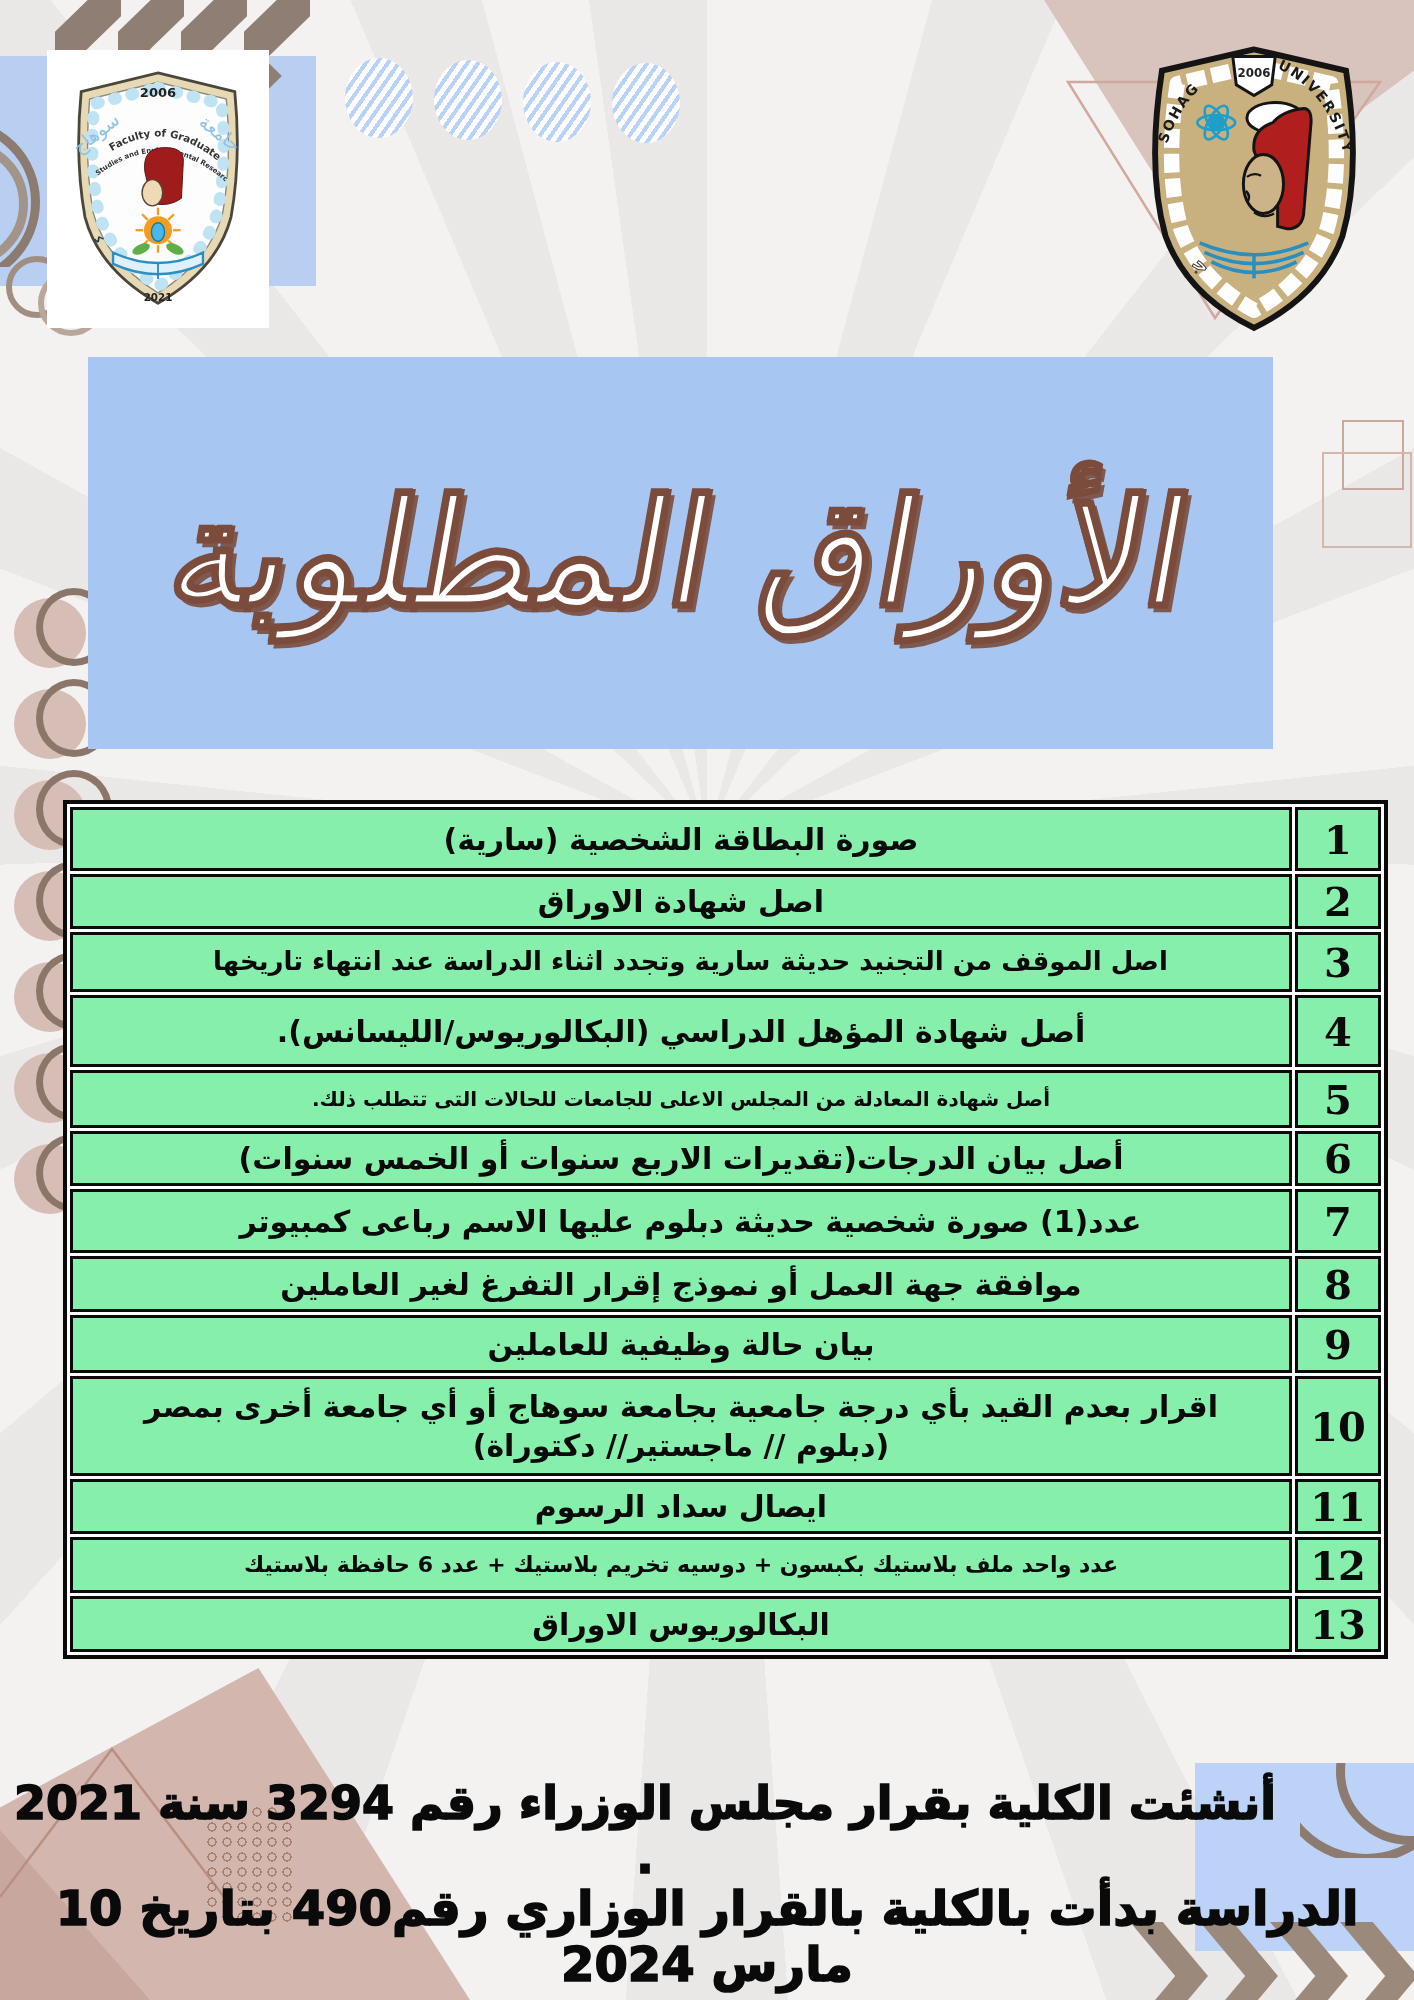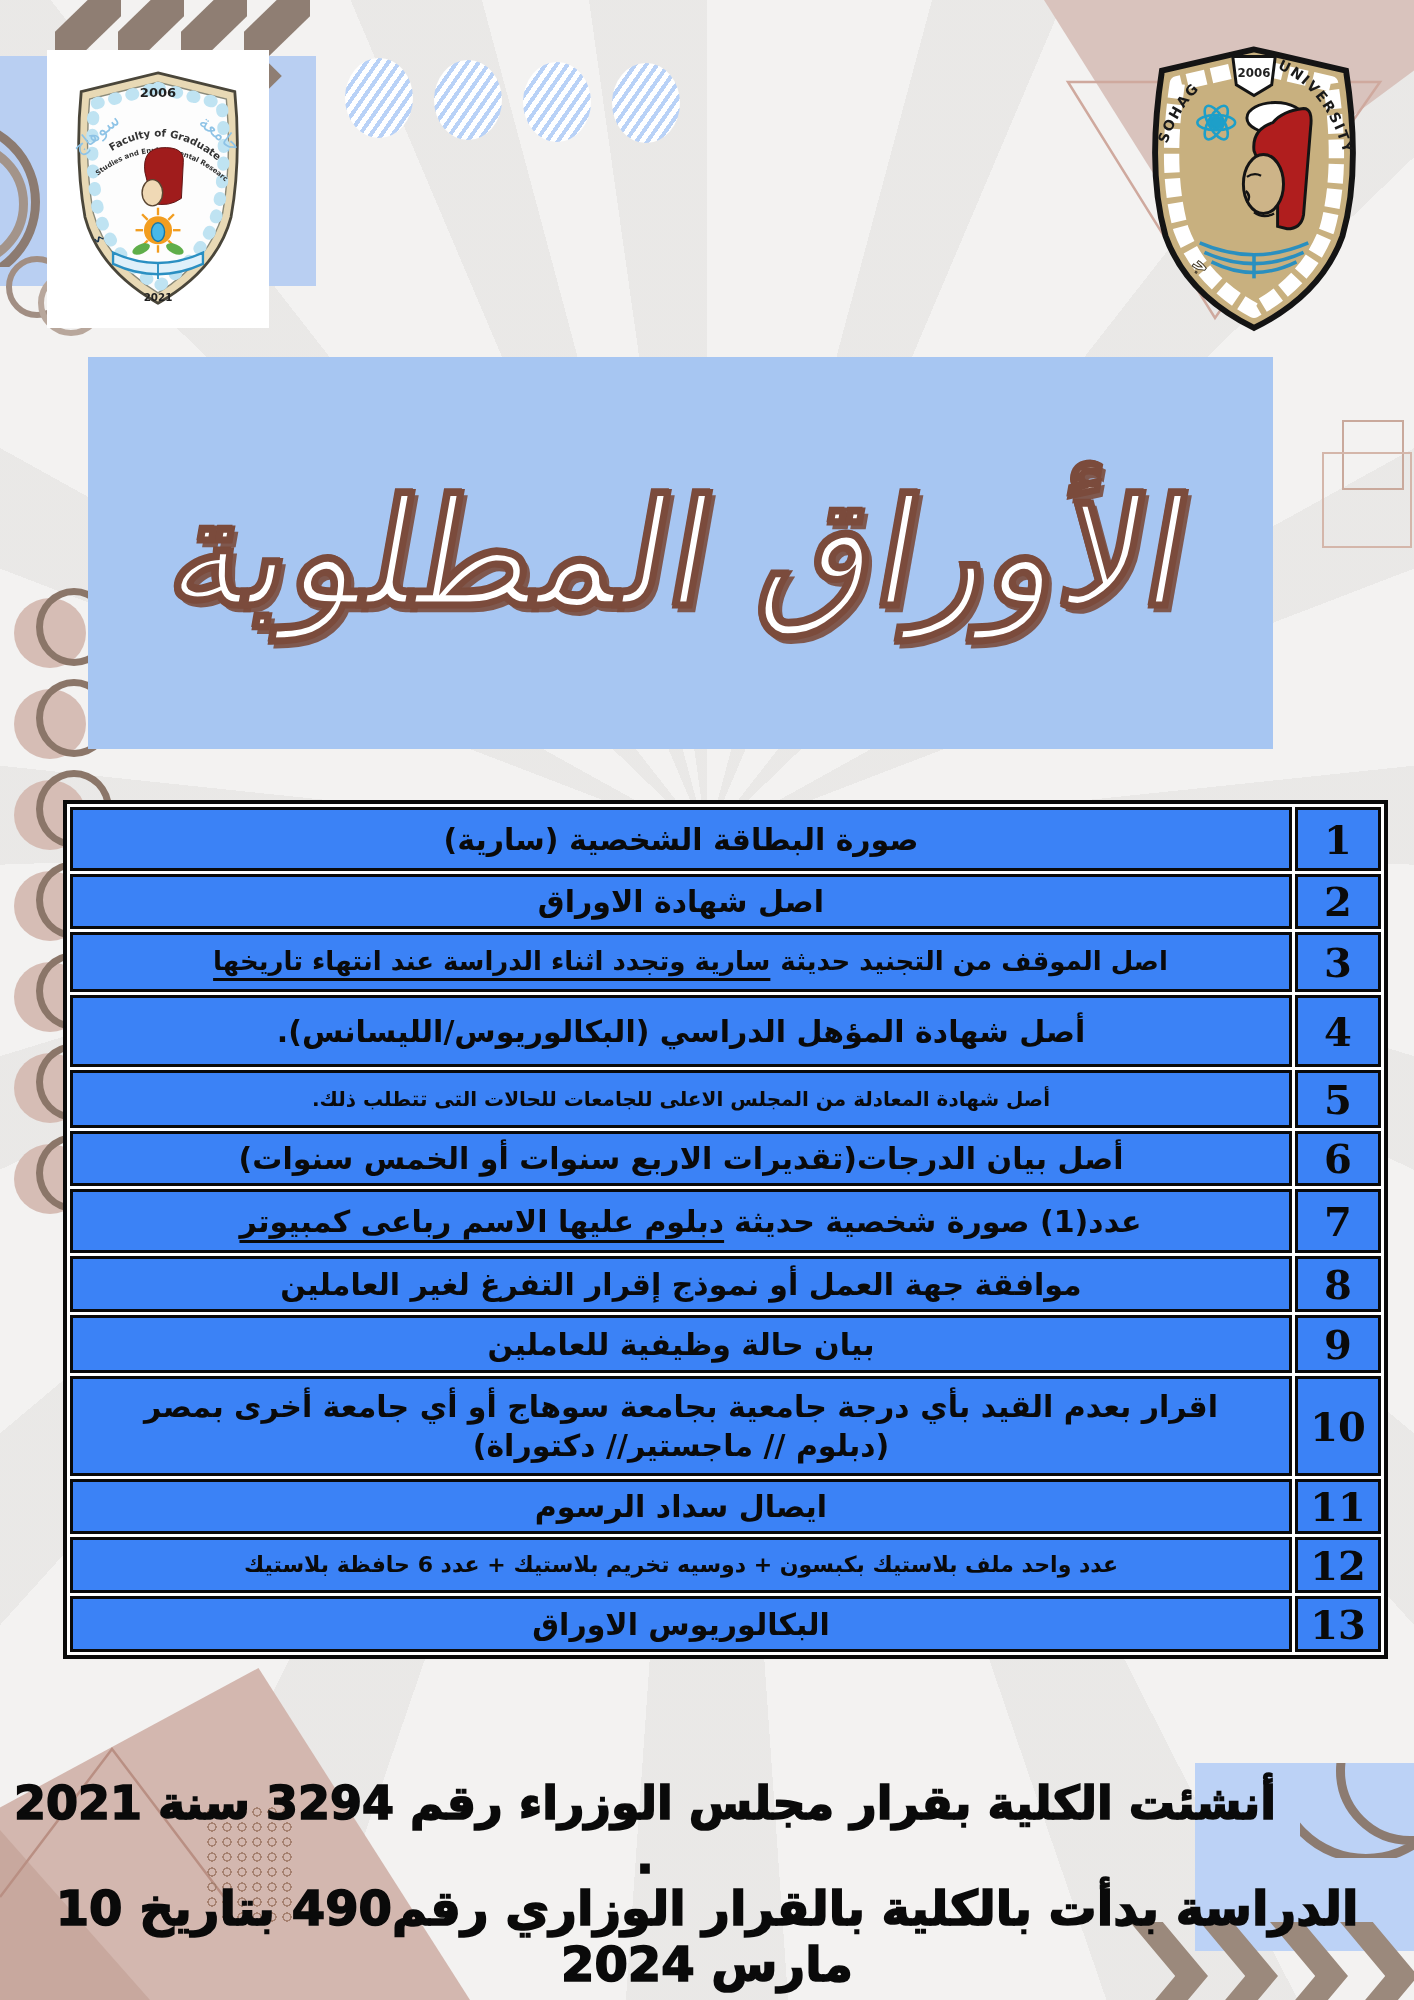--- a/index.html
+++ b/index.html
@@ -49,24 +49,24 @@
     -webkit-text-stroke:2.5px #7b4b3c;
     text-shadow:5px 5px 0 rgba(123,75,60,.9),-2px -2px 0 #7b4b3c;
     white-space:nowrap;
   }
   
   .doc-table{
     position:absolute;left:63px;top:800px;width:1325px;z-index:2;
     border-collapse:separate;border-spacing:3px;background:#ffffff;
     border:4px solid #0a0a0a;table-layout:fixed;direction:rtl;
   }
-  .doc-table td{border:3px solid #0a0a0a;background:#3b82f6;vertical-align:middle;}
+  .doc-table td{border:3px solid #0a0a0a;background:#86efac;vertical-align:middle;}
   .doc-table .num{width:78px;font-family:"DejaVu Serif",serif;font-size:40px;font-weight:bold;text-align:center;color:#0a0a0a;direction:ltr;}
   .doc-table .txt{font-size:30px;font-weight:bold;color:#0a0a0a;text-align:center;padding:4px 16px;line-height:1.3;white-space:pre-line;}
-  .doc-table .und:not(:empty){margin-right:10px;text-decoration:underline;text-decoration-thickness:2.5px;text-underline-offset:8px;margin-left:19px;}
+  .doc-table .und:not(:empty){margin-right:10px;text-decoration-thickness:2.5px;text-underline-offset:8px;margin-left:19px;}
   .doc-table tr:nth-child(1){height:64px}.doc-table tr:nth-child(2){height:52px}
   .doc-table tr:nth-child(3){height:60px}.doc-table tr:nth-child(4){height:72px}
   .doc-table tr:nth-child(5){height:58px}.doc-table tr:nth-child(6){height:54px}
   .doc-table tr:nth-child(7){height:64px}.doc-table tr:nth-child(8){height:56px}
   .doc-table tr:nth-child(9){height:58px}.doc-table tr:nth-child(10){height:100px}
   .doc-table tr:nth-child(11){height:54px}.doc-table tr:nth-child(12){height:56px}
   .doc-table tr:nth-child(13){height:56px}
   .doc-table tr:nth-child(3) .txt{font-size:26px}
   .doc-table tr:nth-child(5) .txt{font-size:20px}
   .doc-table tr:nth-child(12) .txt{font-size:22px}

